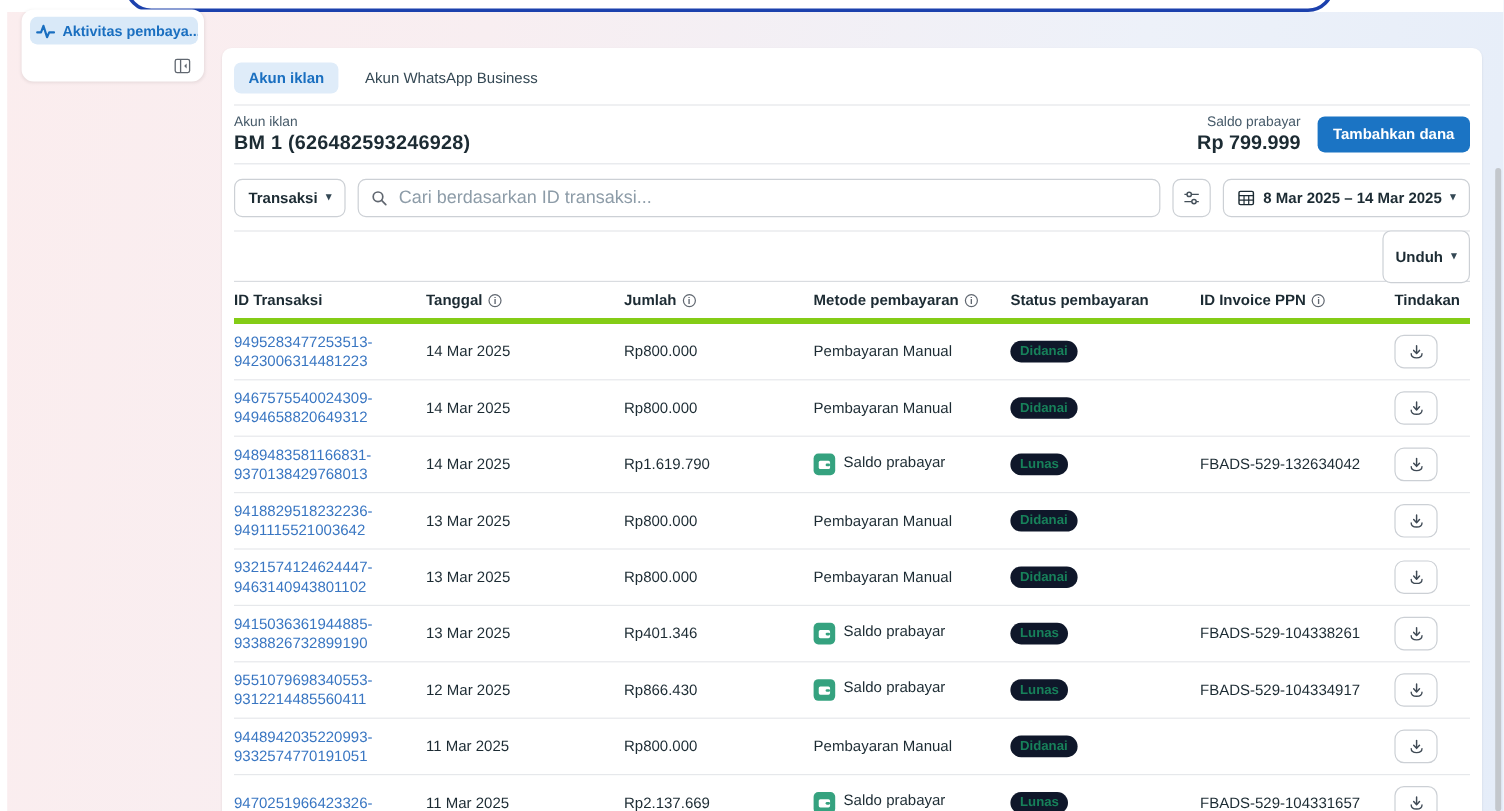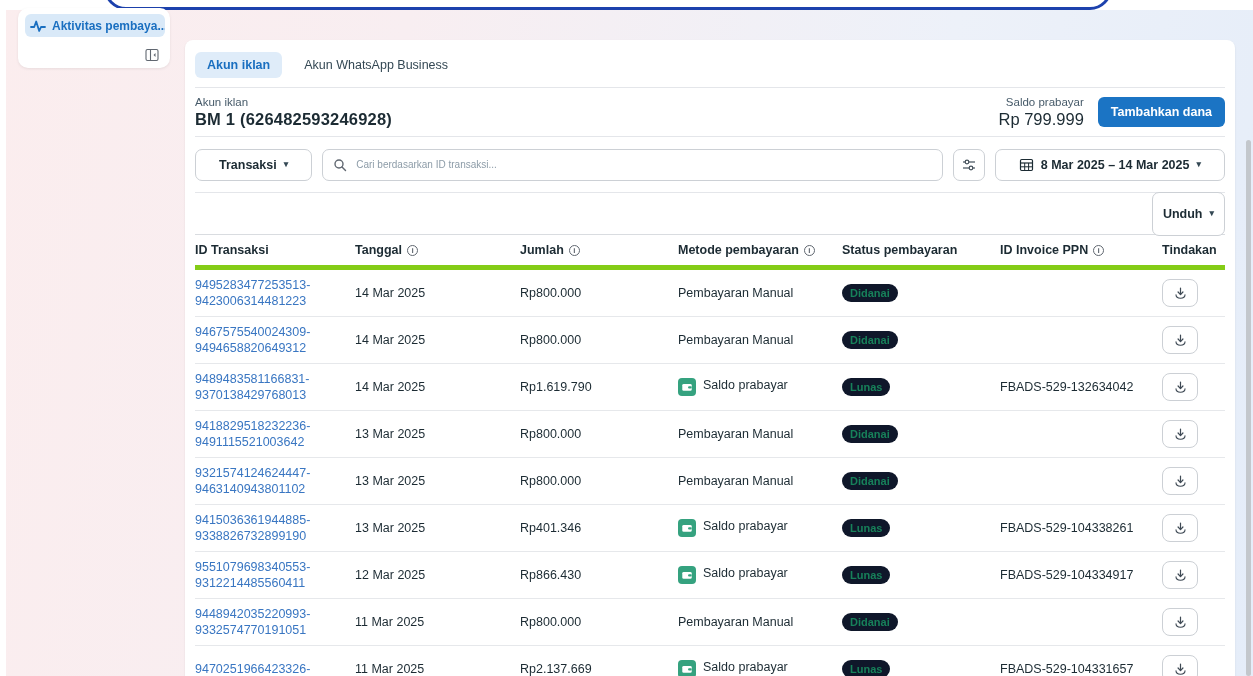--- a/index.html
+++ b/index.html
@@ -33,32 +33,32 @@
   .tab-pill { padding:6px 12px; border-radius:6px; font-size:12.5px; cursor:pointer; white-space:nowrap; }
   .tab-active { background:#dfecf9; color:#1a6fc0; font-weight:bold; }
   .tab-inactive { color:#344854; }
 
   .account-row { height:49px; border-bottom:1px solid #e4e6ea; display:flex; align-items:center; }
   .account-label { font-size:11.5px; color:#465a69; margin-bottom:2px; }
   .account-name { font-size:16.5px; font-weight:bold; letter-spacing:.2px; }
   .account-right { margin-left:auto; display:flex; align-items:center; gap:14px; }
   .balance-block { text-align:right; }
   .balance-label { font-size:11.5px; color:#465a69; margin-bottom:2px; }
-  .balance-amount { font-size:16.5px; font-weight:normal;margin-left:28px; }
+  .balance-amount { font-size:16.5px; font-weight:bold;margin-left:28px; }
   .add-funds-btn { background:#1b74c4; color:#fff; font-weight:bold; font-size:12.5px; border:none;
     border-radius:6px; padding:8px 13px; cursor:pointer; font-family:Liberation Sans, sans-serif; }
 
   .filter-row { height:56px; border-bottom:1px solid #e4e6ea; display:flex; align-items:center; gap:10px; }
   .btn-outline { border:1px solid #ccd0d5; border-radius:7px; background:#fff; height:32px;
-    display:inline-flex; align-items:center; gap:7px; padding:0 23px; font-size:12.5px; font-weight:600;
+    display:inline-flex; align-items:center; gap:7px; padding:0 11px; font-size:12.5px; font-weight:600;
     color:#1c2b33; cursor:pointer; white-space:nowrap; font-family:inherit; }
   .caret { font-size:9px; color:#344854; line-height:1; }
   .search-box { flex:1; border:1px solid #ccd0d5; border-radius:7px; height:32px; display:flex;
     align-items:center; padding:0 10px; gap:7px; background:#fff; }
-  .search-box input { border:none; outline:none; flex:1; font-size:10px; color:#1c2b33;
+  .search-box input { border:none; outline:none; flex:1; font-size:15px; color:#1c2b33;
     font-family:inherit; background:transparent; }
   .search-box input::placeholder { color:#8d9ca8; }
   .icon-btn { width:32px; padding:0; justify-content:center; }
 
   .unduh-row { height:42px; border-bottom:1px solid #d9dce0; display:flex; align-items:center;
     justify-content:flex-end; }
   .unduh-btn { height:44px; padding:0 10px; border-radius:7px; }
 
   .grid { display:grid; grid-template-columns:160px 165px 158px 164px 158px 162px 1fr; align-items:center; }
   .thead { height:35px; border-bottom:5px solid #84cc16; }

